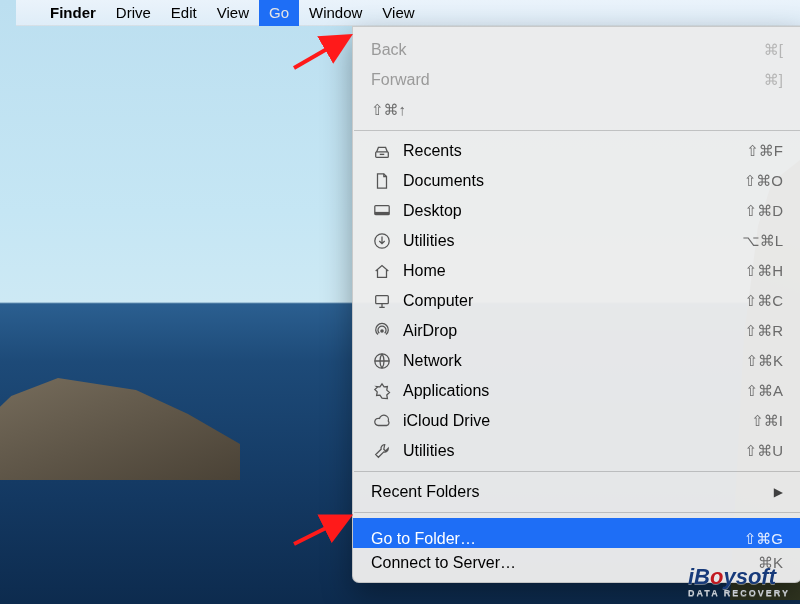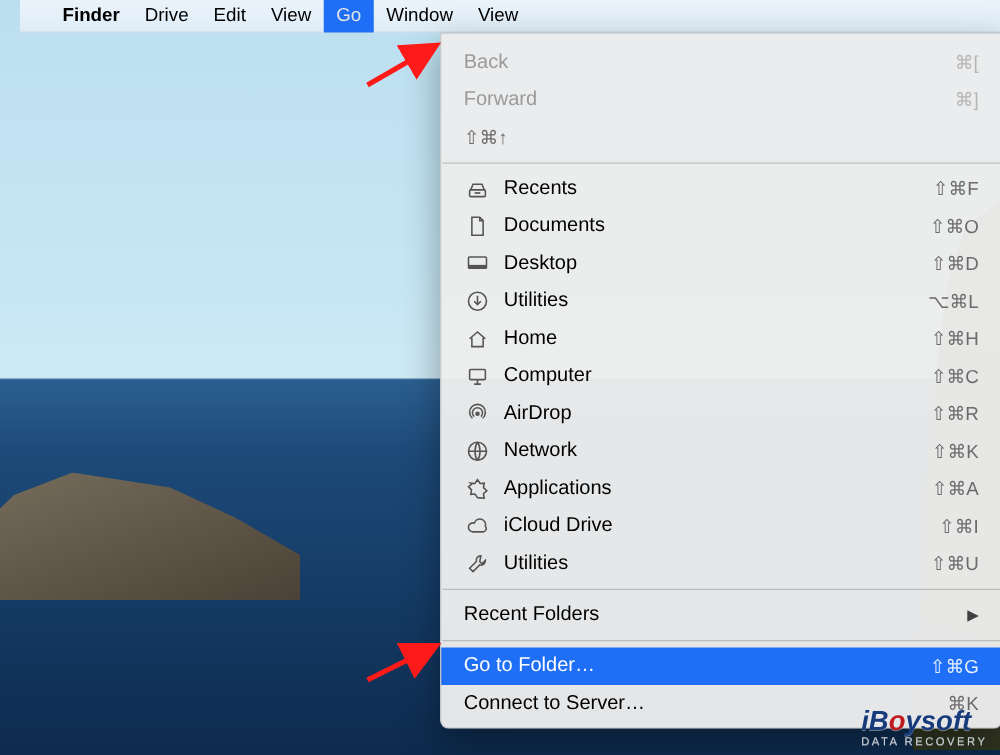--- a/index.html
+++ b/index.html
@@ -40,34 +40,34 @@
     border-radius:0 0 7px 7px; box-shadow:0 12px 30px rgba(0,0,0,0.35);
     z-index:4; padding-top:8px; padding-bottom:4px; font-size:16px; }
   .menu-row { display:flex; align-items:center; height:30px; padding:0 18px 0 18px; color:#000; }
   .menu-row.disabled { color:#9a9a9a; }
   .menu-row .icon { width:22px; display:inline-flex; justify-content:center; margin-right:10px; color:#555;}
   .menu-row .icon svg { width:18px; height:18px; stroke:#555; fill:none; stroke-width:1.4; }
   .menu-row .label { flex:1; }
   .menu-row .shortcut { color:#6b6b6b; font-size:15px; }
   .menu-row.disabled .shortcut { color:#b5b5b5;}
   .menu-sep { height:1px; margin:5px 1px; background:rgba(0,0,0,0.18); }
-  .menu-row.highlight { background:#1e6ef6; color:#fff; }
+  .menu-row.highlight { background:#1e6ef6; color:#fff;align-items:flex-end; }
   .menu-row.highlight .shortcut { color:#e7efff; }
   .submenu-arrow { color:#404040; font-size:12px; margin-left:8px; }
 
   
   .arrow { position:absolute; z-index:5; }
   .arrow svg { display:block; }
 
   
   .watermark { position:absolute; right:10px; bottom:6px; z-index:6;
     font-style:italic; font-weight:700; font-size:22px; color:#173a7a;
     text-shadow:0 1px 0 rgba(255,255,255,0.4);}
   .watermark .o { color:#c11920; }
-  .watermark .sub { display:block; font-style:normal; font-weight:400; font-size:9px; letter-spacing:2px; color:#c8cdd4; text-align:right; margin-top:-2px;}
+  .watermark .sub { display:block; font-style:normal; font-weight:700; font-size:9px; letter-spacing:2px; color:#c8cdd4; text-align:right; margin-top:-2px;}
 </style>
 </head>
 <body>
 
 <div class="wallpaper"></div>
 <div class="rock"></div>
 <div class="rightland"></div>
 
 <div class="menubar">
   <div class="item apple"></div>

